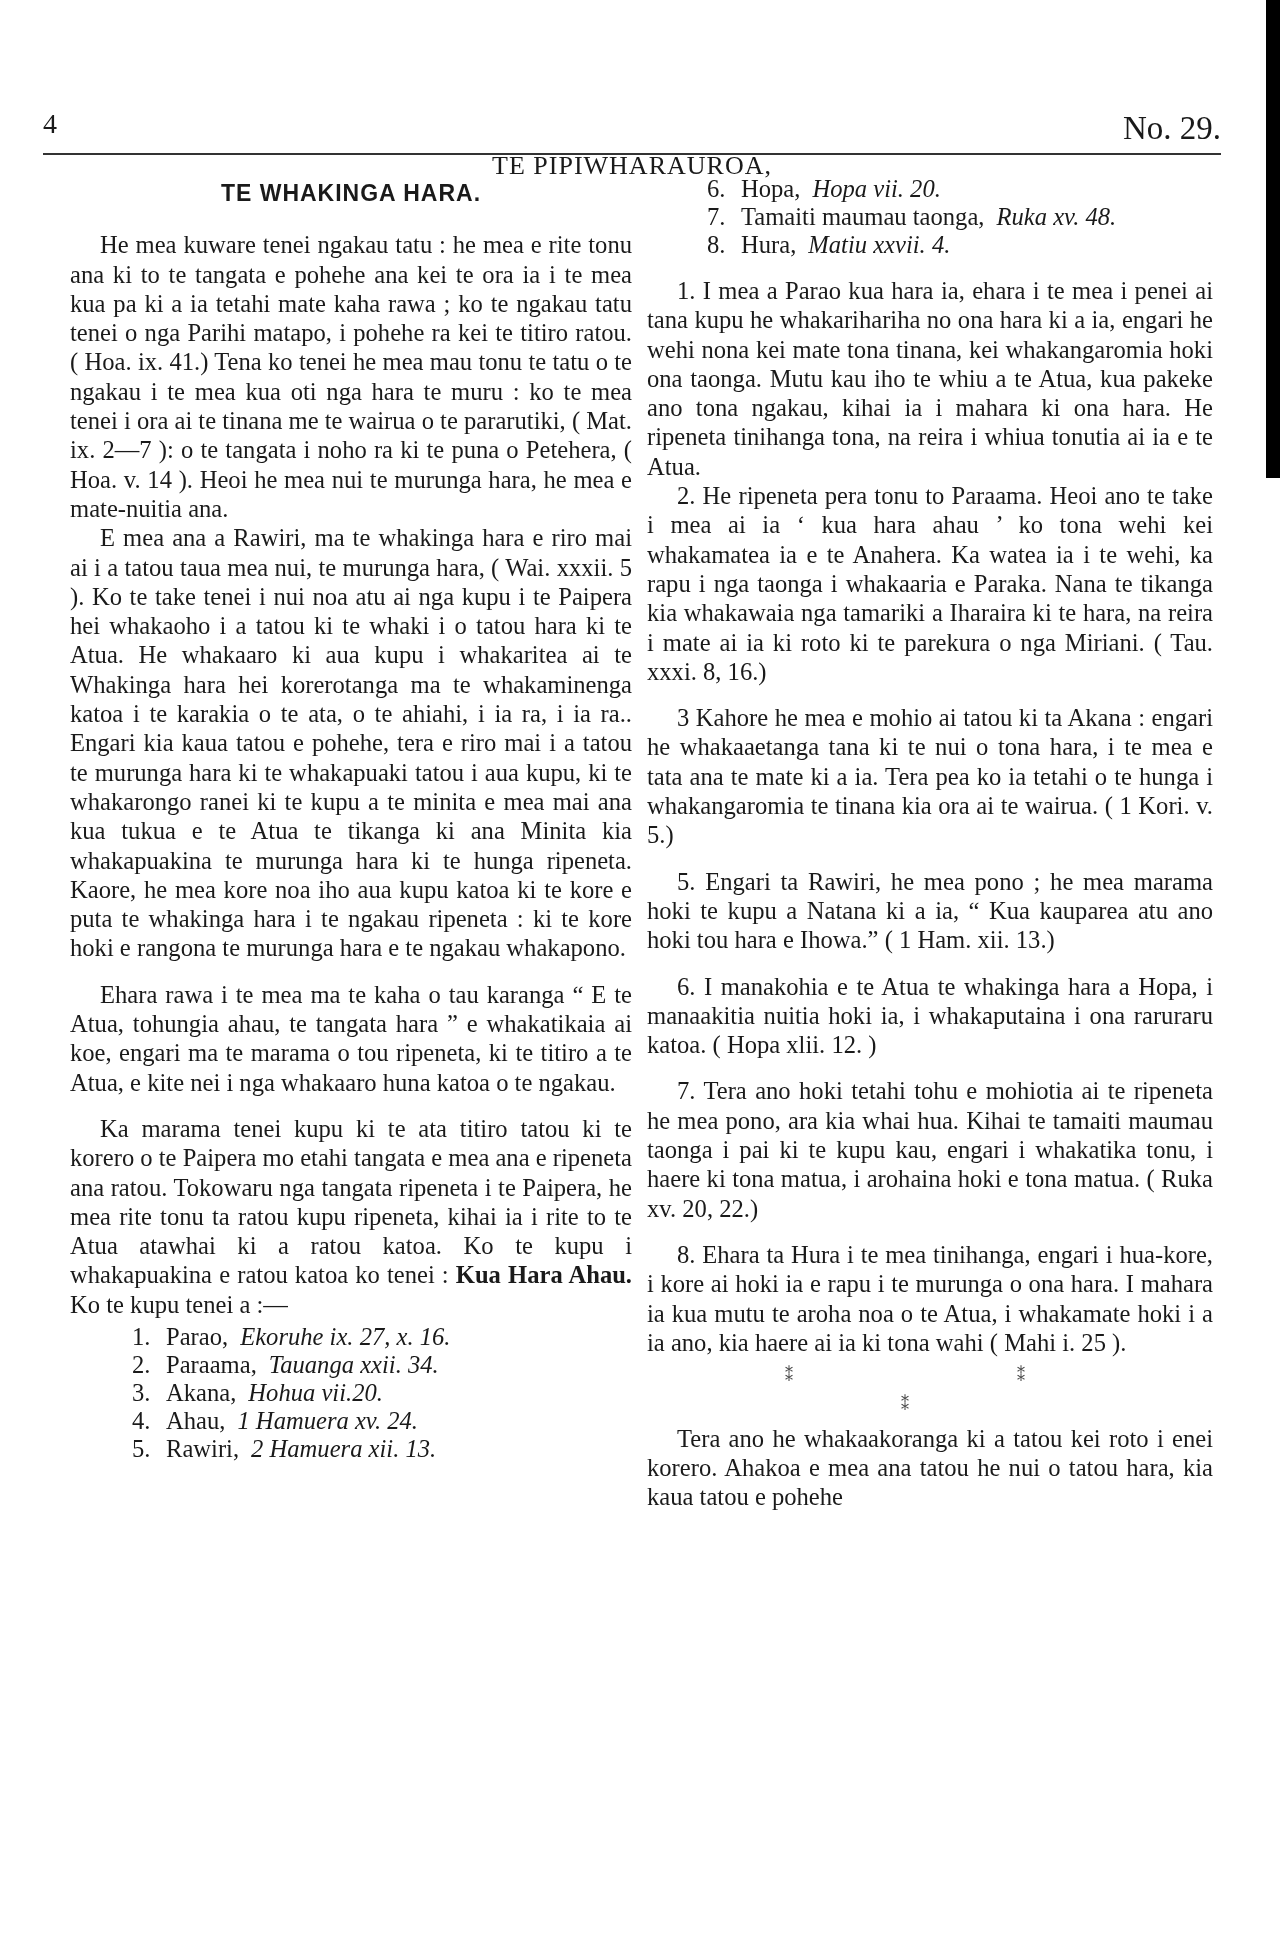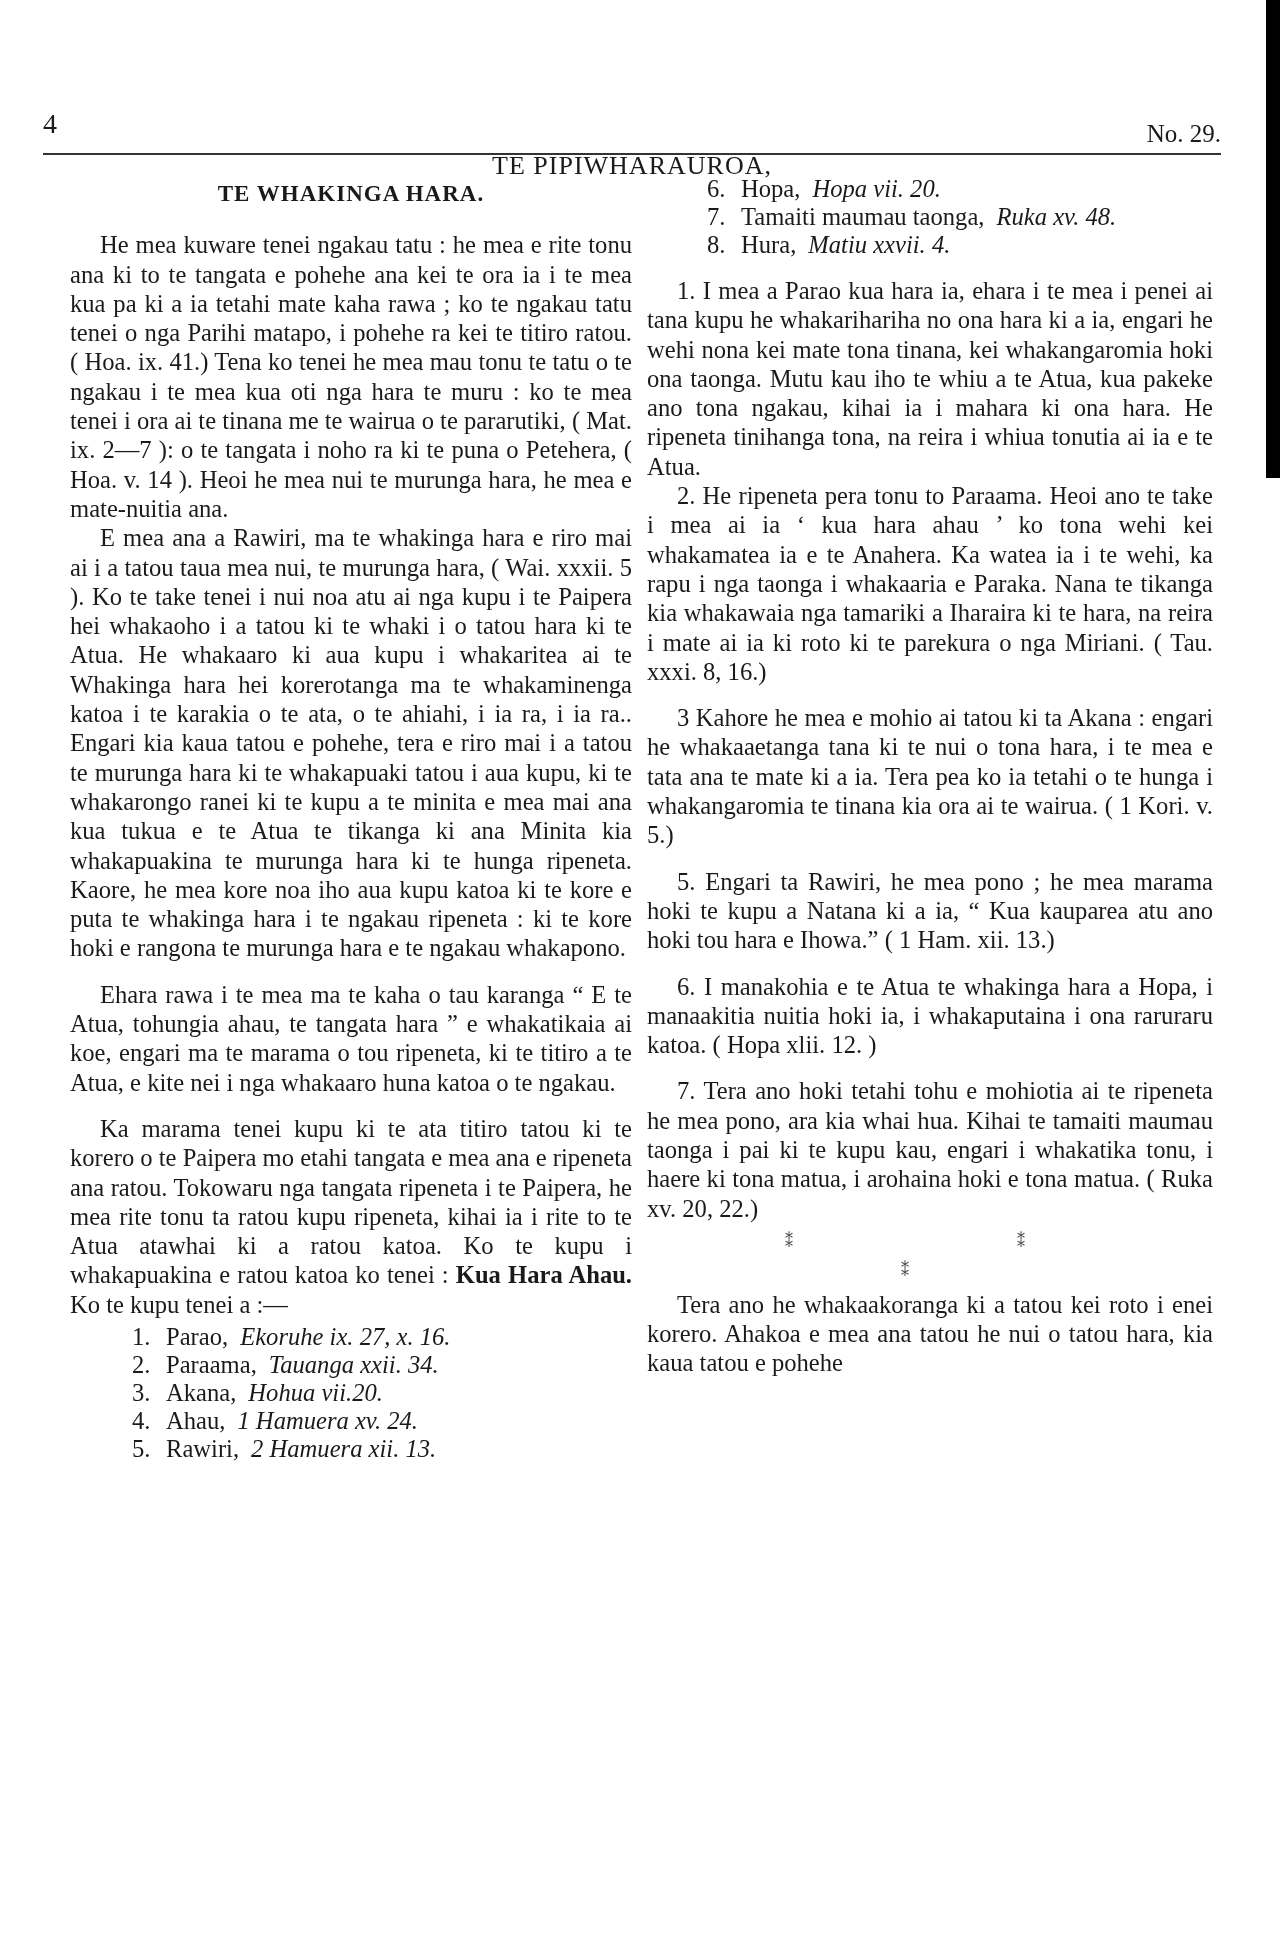--- a/index.html
+++ b/index.html
@@ -4,28 +4,28 @@
 <style>
   html, body { margin: 0; padding: 0; }
   body {
     width: 1280px; height: 1960px; background: #ffffff; position: relative; overflow: hidden;
     font-family: "Liberation Serif", "DejaVu Serif", serif; color: #1a1a1a;
   }
   .edge-bar { position: absolute; left: 1266px; top: 0; width: 14px; height: 478px; background: #000; }
   .header { position: absolute; left: 43px; top: 108px; width: 1178px; height: 48px; }
   .header .pnum { position: absolute; left: 0; top: 0; font-size: 28px; }
   .header .ptitle { position: absolute; left: 0; right: 0; top: 0; text-align: center; font-size: 26px; letter-spacing: 1px; margin-top: 43px; }
-  .header .pissue { position: absolute; right: 0; top: 12px; font-size: 25px; }
+  .header .pissue { position: absolute; right: 0; top: 2px; font-size: 33px; }
   .header .rule { position: absolute; left: 0; right: 0; top: 45px; height: 2px; background: #333; }
 
   .col { position: absolute; top: 175px; font-size: 24.6px; line-height: 29.3px; text-align: justify; hyphens: none; }
   .col.left { left: 70px; width: 562px; }
   .col.right { left: 647px; width: 566px; }
 
-  .article-title { text-align: center; font-family: Liberation Serif, serif; font-weight: bold; font-size: 23px; letter-spacing: 1px; margin: 4px 0 22px 0; }
+  .article-title { text-align: center; font-family: Liberation Sans, sans-serif; font-weight: bold; font-size: 23px; letter-spacing: 1px; margin: 4px 0 22px 0; }
   p { margin: 0; text-indent: 30px; }
   p.gap { margin-top: 17px; }
   .bold { font-weight: bold; }
   .ref { font-style: italic; font-family: Liberation Serif, serif; }
 
   .reflist { list-style: none; margin: 4px 0 0 0; padding: 0 0 0 62px; line-height: 28px; text-align: left; }
   .reflist.right { padding-left: 60px; margin-top: 0; }
   .reflist li { white-space: nowrap; }
   .reflist .num { display: inline-block; width: 34px; }
   .reflist .who { margin-right: 12px; }
@@ -64,15 +64,16 @@
     <li><span class="num">6.</span><span class="who">Hopa,</span><span class="ref">Hopa vii. 20.</span></li>
     <li><span class="num">7.</span><span class="who">Tamaiti maumau taonga,</span><span class="ref">Ruka xv. 48.</span></li>
     <li><span class="num">8.</span><span class="who">Hura,</span><span class="ref">Matiu xxvii. 4.</span></li>
   </ul>
   <p class="gap">1. I mea a Parao kua hara ia, ehara i te mea i penei ai tana kupu he whakarihariha no ona hara ki a ia, engari he wehi nona kei mate tona tinana, kei whakangaromia hoki ona taonga. Mutu kau iho te whiu a te Atua, kua pakeke ano tona ngakau, kihai ia i mahara ki ona hara. He ripeneta tinihanga tona, na reira i whiua tonutia ai ia e te Atua.</p>
   <p>2. He ripeneta pera tonu to Paraama. Heoi ano te take i mea ai ia ‘ kua hara ahau ’ ko tona wehi kei whakamatea ia e te Anahera. Ka watea ia i te wehi, ka rapu i nga taonga i whakaaria e Paraka. Nana te tikanga kia whakawaia nga tamariki a Iharaira ki te hara, na reira i mate ai ia ki roto ki te parekura o nga Miriani. ( Tau. xxxi. 8, 16.)</p>
   <p class="gap">3 Kahore he mea e mohio ai tatou ki ta Akana : engari he whakaaetanga tana ki te nui o tona hara, i te mea e tata ana te mate ki a ia. Tera pea ko ia tetahi o te hunga i whakangaromia te tinana kia ora ai te wairua. ( 1 Kori. v. 5.)</p>
   <p class="gap">5. Engari ta Rawiri, he mea pono ; he mea marama hoki te kupu a Natana ki a ia, “ Kua kauparea atu ano hoki tou hara e Ihowa.” ( 1 Ham. xii. 13.)</p>
   <p class="gap">6. I manakohia e te Atua te whakinga hara a Hopa, i manaakitia nuitia hoki ia, i whakaputaina i ona raruraru katoa. ( Hopa xlii. 12. )</p>
   <p class="gap">7. Tera ano hoki tetahi tohu e mohiotia ai te ripeneta he mea pono, ara kia whai hua. Kihai te tamaiti maumau taonga i pai ki te kupu kau, engari i whakatika tonu, i haere ki tona matua, i arohaina hoki e tona matua. ( Ruka xv. 20, 22.)</p>
+  <p class="gap">8. Ehara ta Hura i te mea tinihanga, engari i hua-kore, i kore ai hoki ia e rapu i te murunga o ona hara. I mahara ia kua mutu te aroha noa o te Atua, i whakamate hoki i a ia ano, kia haere ai ia ki tona wahi ( Mahi i. 25 ).</p>
   <div class="stars">⁑ ⁑ ⁑</div>
   <p>Tera ano he whakaakoranga ki a tatou kei roto i enei korero. Ahakoa e mea ana tatou he nui o tatou hara, kia kaua tatou e pohehe</p>
 </div>
 
 </body></html>

